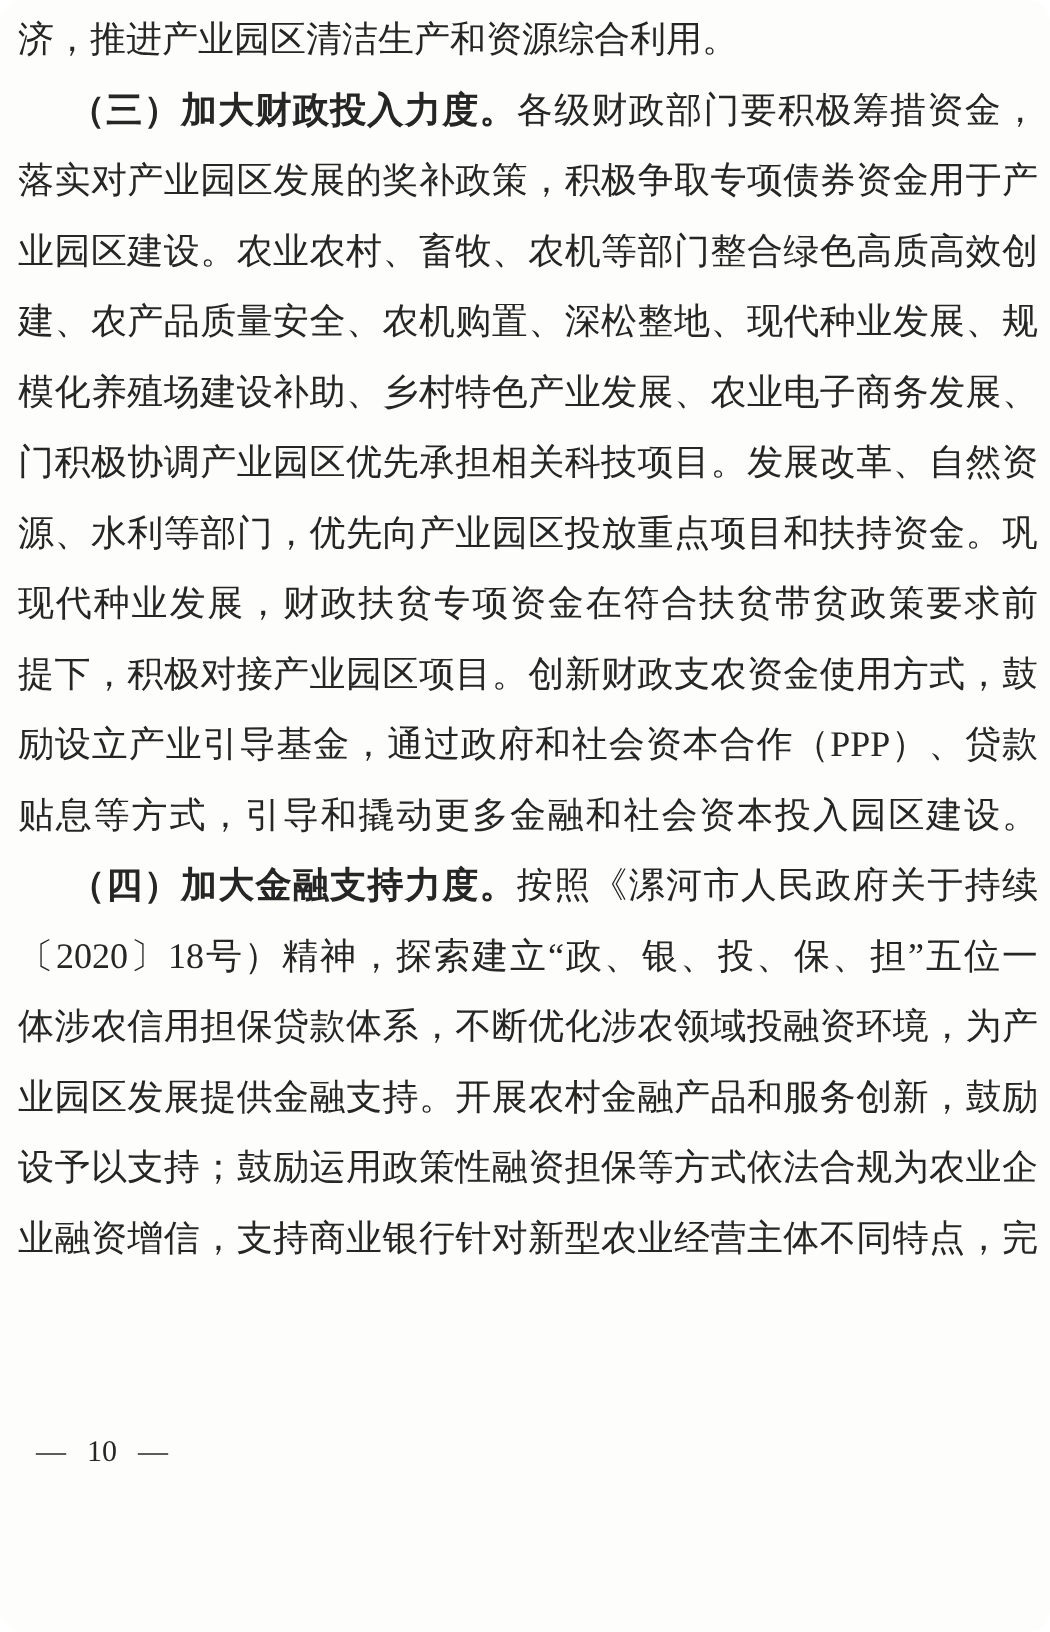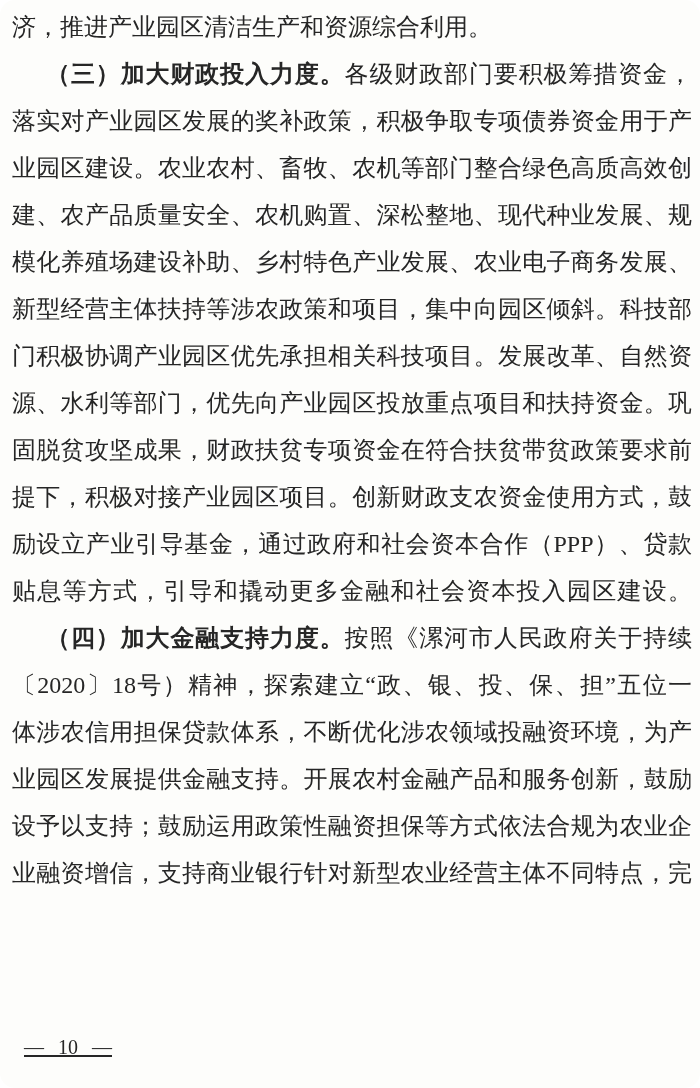--- a/index.html
+++ b/index.html
@@ -41,44 +41,42 @@
   }
   .line.indent {
     padding-left: 34px;
   }
   .heading {
     font-weight: bold;
   }
   .footer {
     position: absolute;
     left: 24px;
-    top: 1032px;
+    top: 953px;
     height: 30px;
     line-height: 30px;
     font-size: 20px;
     word-spacing: 9px;
     color: var(--ink);
-    text-decoration: underline;
   }
 </style>
 </head>
 <body>
 
 <div class="page">
   <div class="text-block">
       <div class="line">济，推进产业园区清洁生产和资源综合利用。</div>
       <div class="line justify indent"><span class="heading">（三）加大财政投入力度。</span>各级财政部门要积极筹措资金，</div>
       <div class="line justify">落实对产业园区发展的奖补政策，积极争取专项债券资金用于产</div>
       <div class="line justify">业园区建设。农业农村、畜牧、农机等部门整合绿色高质高效创</div>
       <div class="line justify">建、农产品质量安全、农机购置、深松整地、现代种业发展、规</div>
       <div class="line justify">模化养殖场建设补助、乡村特色产业发展、农业电子商务发展、</div>
-      <div class="line justify">新型经营主体扶持等涉农政策和项目，集中向园区倾斜。科技部</div>
       <div class="line justify">门积极协调产业园区优先承担相关科技项目。发展改革、自然资</div>
       <div class="line justify">源、水利等部门，优先向产业园区投放重点项目和扶持资金。巩</div>
-      <div class="line justify">固脱贫攻坚成果，财政扶贫专项资金在符合扶贫带贫政策要求前</div>
+      <div class="line justify">现代种业发展，财政扶贫专项资金在符合扶贫带贫政策要求前</div>
       <div class="line justify">提下，积极对接产业园区项目。创新财政支农资金使用方式，鼓</div>
       <div class="line justify">励设立产业引导基金，通过政府和社会资本合作（PPP）、贷款</div>
       <div class="line justify">贴息等方式，引导和撬动更多金融和社会资本投入园区建设。</div>
       <div class="line justify indent"><span class="heading">（四）加大金融支持力度。</span>按照《漯河市人民政府关于持续</div>
       <div class="line justify">〔2020〕18号）精神，探索建立“政、银、投、保、担”五位一</div>
       <div class="line justify">体涉农信用担保贷款体系，不断优化涉农领域投融资环境，为产</div>
       <div class="line justify">业园区发展提供金融支持。开展农村金融产品和服务创新，鼓励</div>
       <div class="line justify">设予以支持；鼓励运用政策性融资担保等方式依法合规为农业企</div>
       <div class="line justify">业融资增信，支持商业银行针对新型农业经营主体不同特点，完</div>
     </div>

